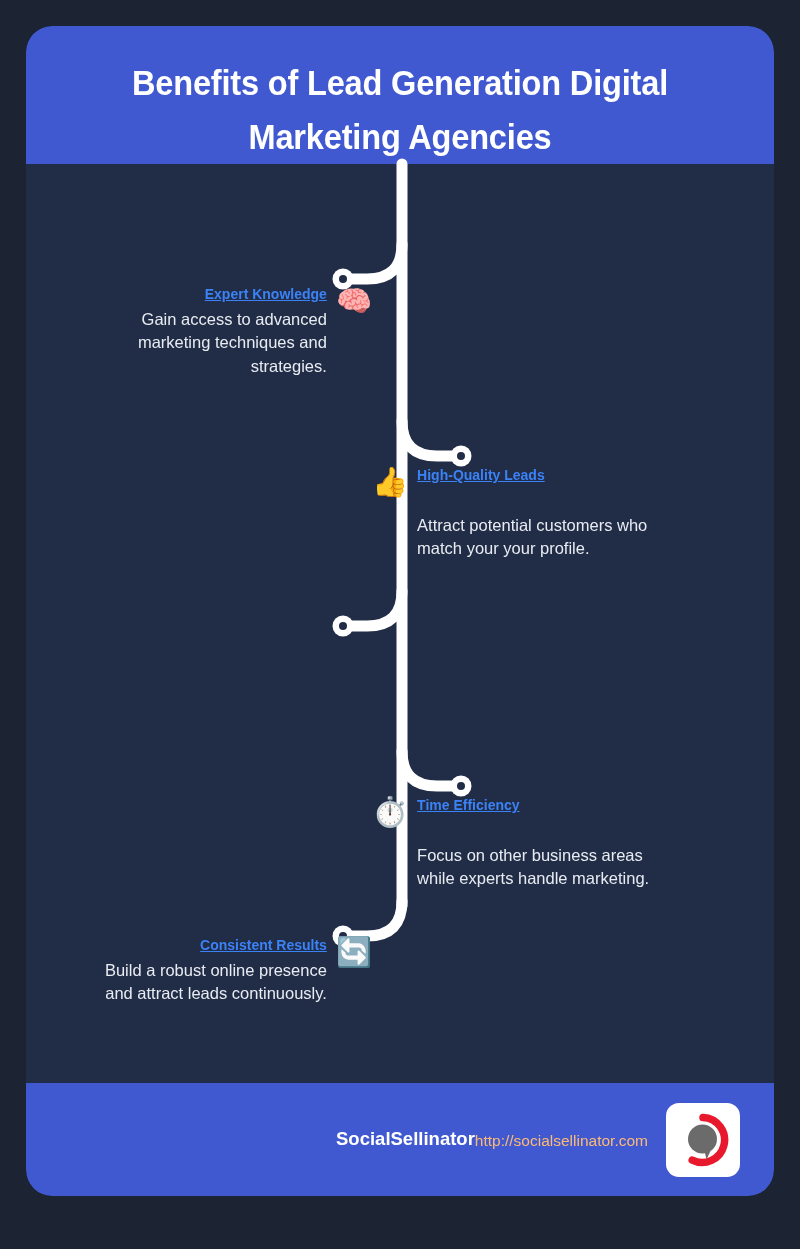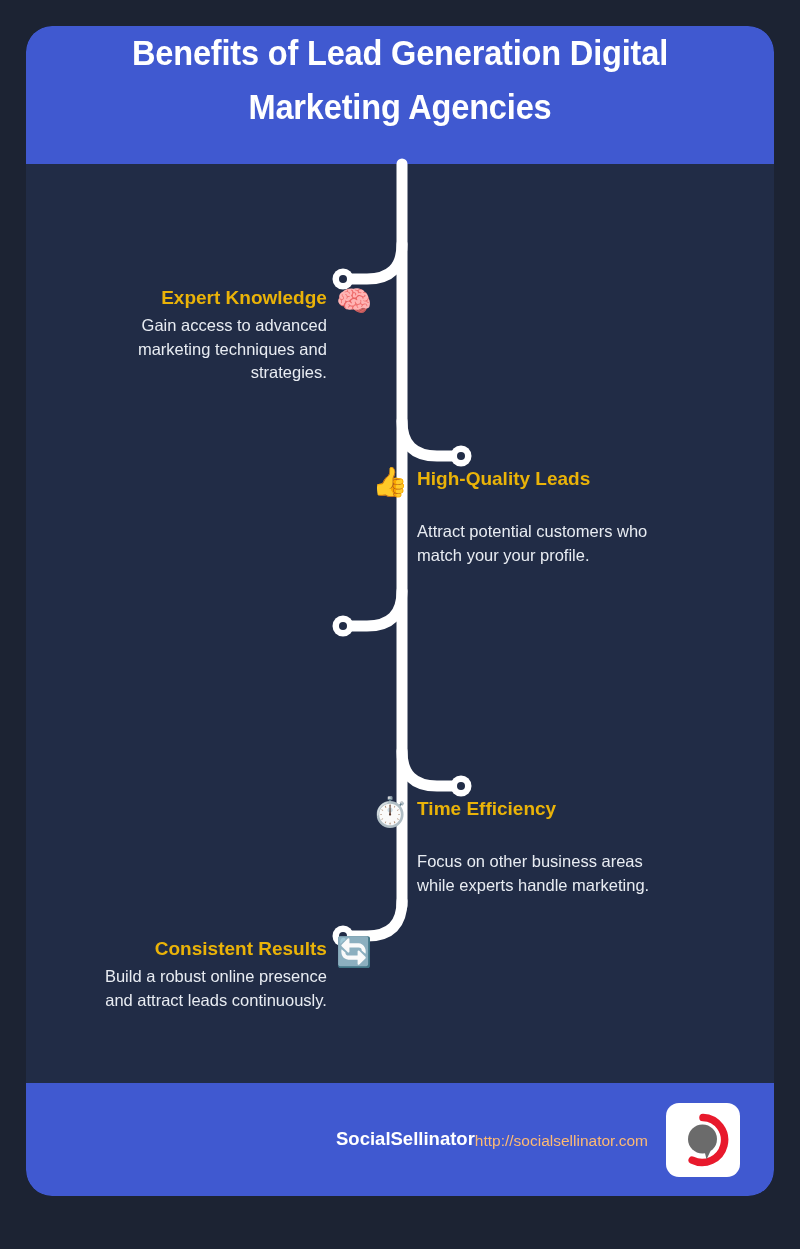--- a/index.html
+++ b/index.html
@@ -30,21 +30,21 @@
   
   #header-band {
     position: absolute;
     left: 0;
     top: 0;
     width: 748px;
     height: 138px;
     background: #4059d0;
     border-radius: 26px 26px 0 0;
     display: flex;
-    align-items: flex-start;
+    align-items: flex-end;
     justify-content: center;
   }
   #header-title {
     color: #ffffff;
     font-size: 35px;
     font-weight: bold;
     line-height: 1.55;
     text-align: center;
     letter-spacing: -0.2px;
     width: 620px;
@@ -78,25 +78,26 @@
   }
 
   .row-text {
     display: flex;
     flex-direction: column;
   }
   .row.left .row-text { align-items: flex-end; text-align: right; }
   .row.right .row-text { align-items: flex-start; text-align: left; gap: 25px; }
 
   .row-heading {
-    color: #eab308;
-    font-size: 19px;
+    color: #3b82f6;
+    font-size: 14px;
     font-weight: bold;
     line-height: 1.25;
     white-space: nowrap;
+    text-decoration: underline;
   }
   .row-desc {
     color: #e8ecf2;
     font-size: 16.5px;
     line-height: 1.44;
     margin-top: 4px;
     font-weight: 400;
   }
 
   .row-emoji {

